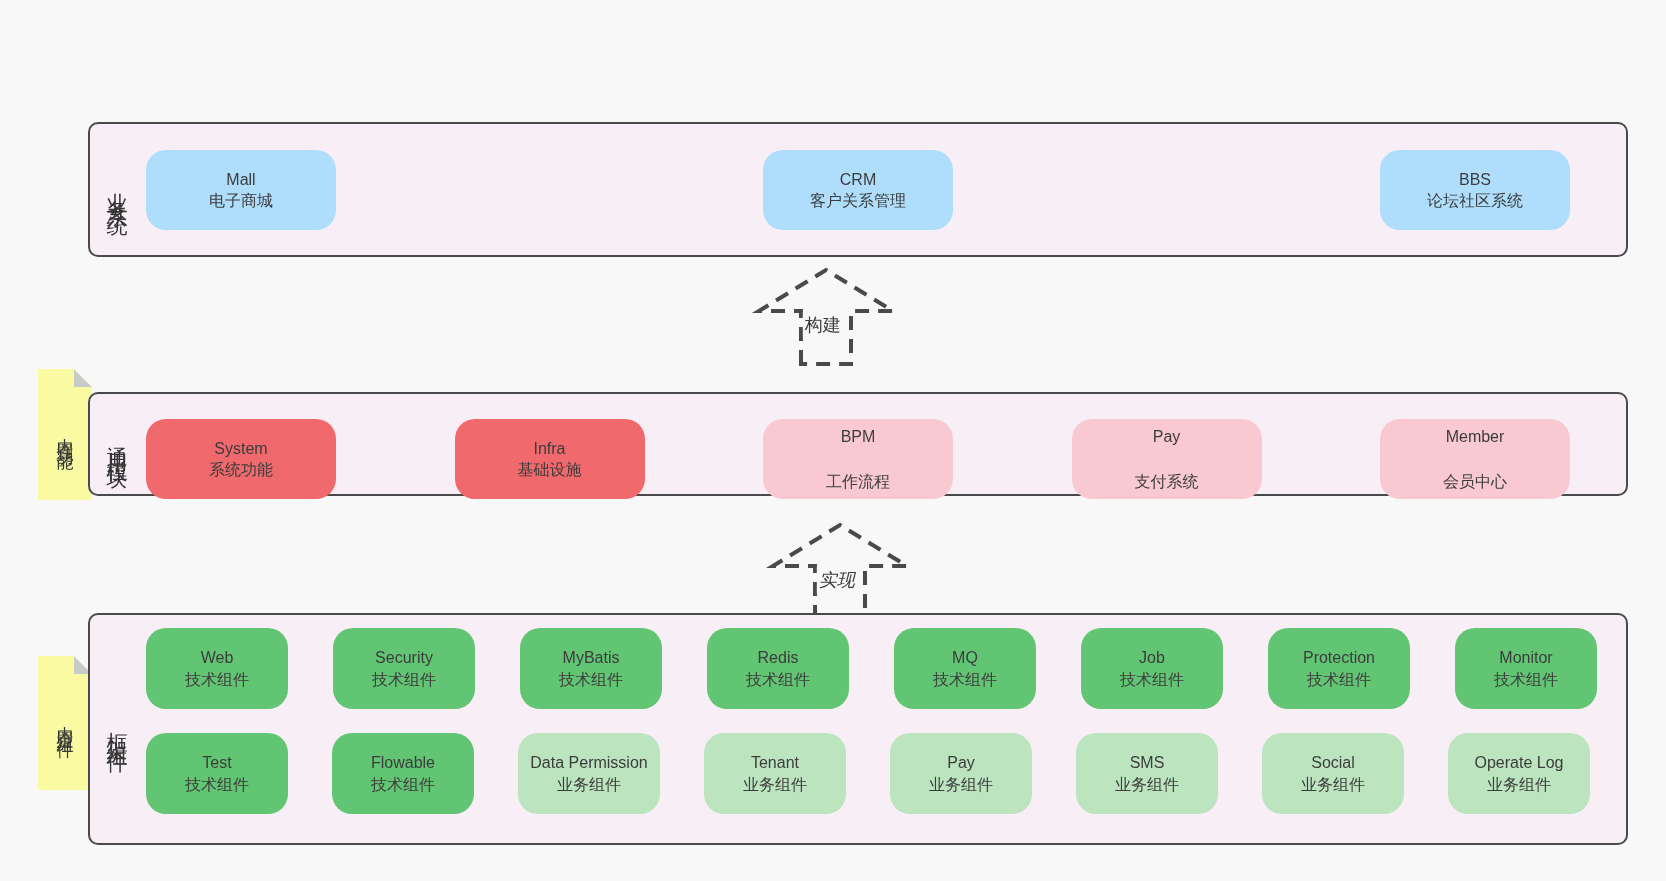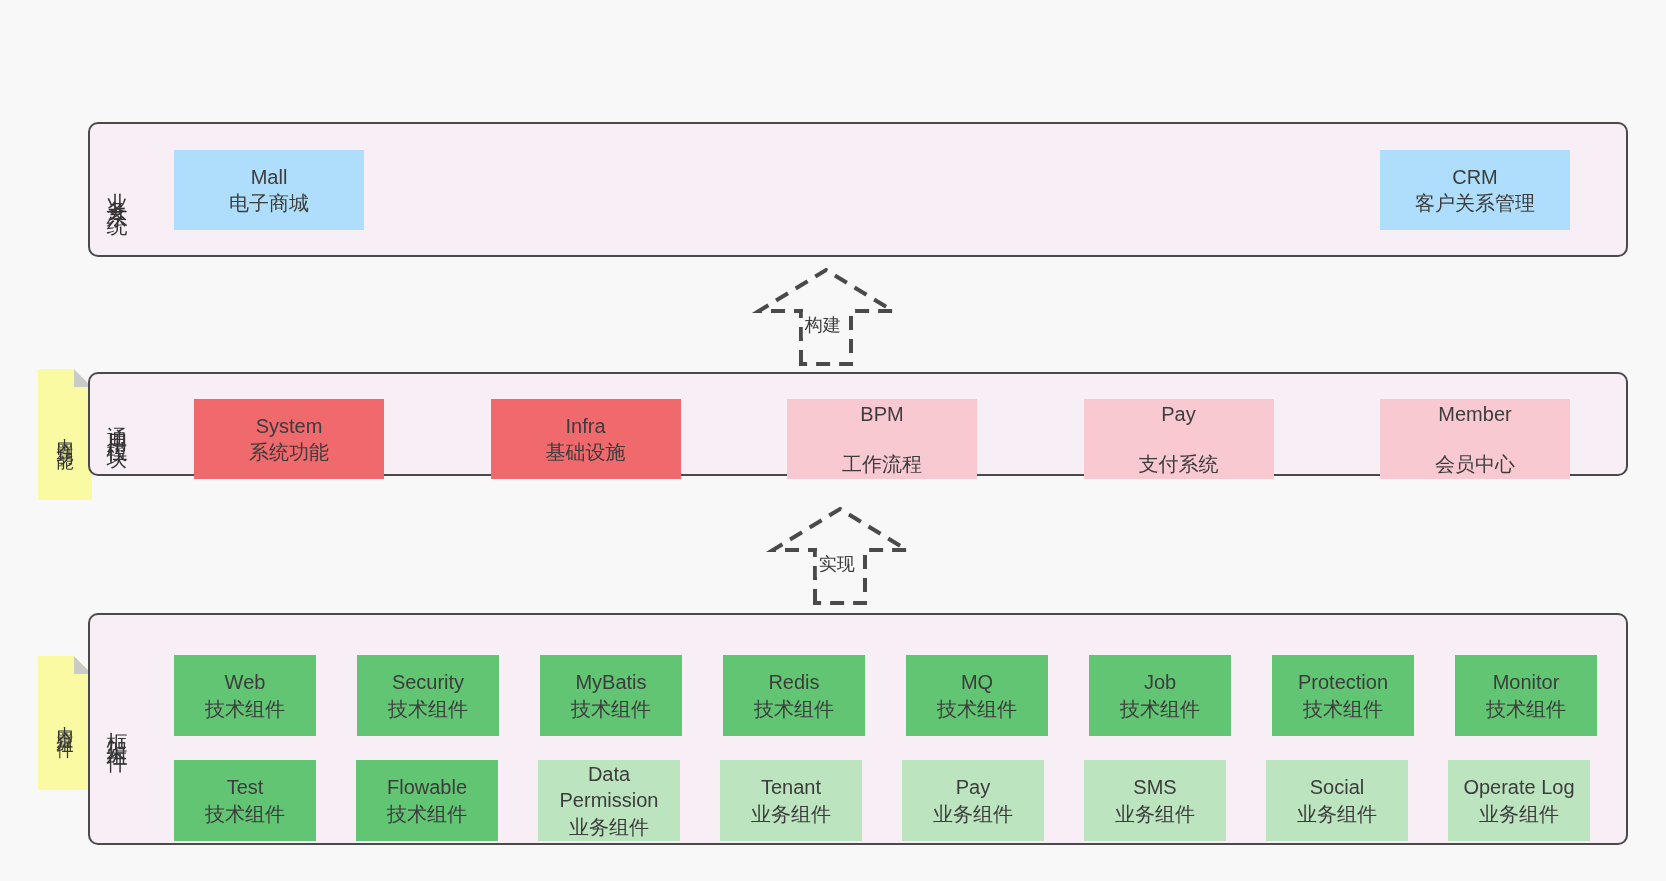--- a/index.html
+++ b/index.html
@@ -2,37 +2,37 @@
 <html><head>
 <meta charset="utf-8">
 <style>
   html,body{margin:0;padding:0;background:#f8f8f8;font-family:"Liberation Sans",sans-serif;}
   #canvas{position:relative;width:1666px;height:881px;background:#f8f8f8;overflow:hidden;}
 
   
   .layer{position:absolute;left:88px;width:1540px;background:#f8eef6;
          border:2px solid #4a4a4a;border-radius:10px;box-sizing:border-box;z-index:1;}
   .layer-1{top:122px;height:135px;}
-  .layer-2{top:372px;height:104px;padding-left:20px;}
+  .layer-2{top:392px;height:104px;}
   .layer-3{top:613px;height:232px;}
 
   .side-label{position:absolute;left:12px;top:0;height:100%;width:30px;
               display:flex;align-items:center;justify-content:center;
               writing-mode:vertical-lr;text-orientation:upright;
               font-size:21px;letter-spacing:7px;color:#333;}
 
   .row{display:flex;justify-content:space-between;box-sizing:border-box;}
   .layer-1 .row{padding:26px 56px 0 56px;}
   .layer-2 .row{padding:25px 56px 0 56px;}
-  .layer-3 .row1{padding:40px 29px 0 56px;}
+  .layer-3 .row1{padding:13px 29px 0 56px;}
   .layer-3 .row2{padding:24px 36px 0 56px;}
 
-  .box{height:80px;border-radius:0;display:flex;flex-direction:column;
+  .box{height:80px;border-radius:20px;display:flex;flex-direction:column;
        align-items:center;justify-content:center;text-align:center;
-       color:#3c3c3c;font-size:20px;line-height:1.32;box-sizing:border-box;padding:4px 6px;margin-left:28px;}
+       color:#3c3c3c;font-size:16px;line-height:1.32;box-sizing:border-box;padding:4px 6px;}
   .w-lg{flex:0 0 190px;}
   .w-sm{flex:0 0 142px;height:81px;}
   .blue{background:#aedefb;}
   .red{background:#f0696c;}
   .pink{background:#f9c9d2;gap:24px;}
   .green{background:#62c573;}
   .lightgreen{background:#bbe4bf;}
 
   
   .note{position:absolute;left:38px;width:54px;background:#f9faa2;z-index:0;
@@ -41,21 +41,21 @@
   .note-features{top:369px;height:131px;}
   .note-components{top:656px;height:134px;}
   .note-text{writing-mode:vertical-lr;text-orientation:upright;font-size:17px;
              letter-spacing:5px;color:#333;}
   .note-fold{position:absolute;top:0;right:0;width:18px;height:18px;background:#c9cbc8;
              clip-path:polygon(0 0,100% 100%,0 100%);}
 
   
   .arrow{position:absolute;width:150px;height:105px;z-index:1;text-align:right;}
   .arrow-1{left:751px;top:264px;}
-  .arrow-2{left:765px;top:503px;}
+  .arrow-2{left:765px;top:519px;font-style:italic;}
   .arrow svg{display:block;width:100%;height:100%;}
   .arrow-label{position:absolute;left:50%;top:48px;transform:translateX(-58%);
                background:#f8f8f8;font-size:18px;color:#3c3c3c;padding:1px 2px;white-space:nowrap;}
 </style>
 </head>
 <body>
 
 <div id="canvas">
 
   <div class="note note-features">
@@ -71,20 +71,24 @@
     <div class="side-label">业务系统</div>
     <div class="row">
       <div class="box blue w-lg">
         <span>Mall</span>
         <span>电子商城</span>
       </div>
       <div class="box blue w-lg">
         <span>CRM</span>
         <span>客户关系管理</span>
       </div>
+      <div class="box blue w-lg">
+        <span>BBS</span>
+        <span>论坛社区系统</span>
+      </div>
     </div>
   </div>
 
   <div class="arrow arrow-1">
     <svg viewBox="0 0 150 105">
       <path d="M50,100 L50,47 L8,47 L75,6 L142,47 L100,47 L100,100 Z" fill="none" stroke="#4a4a4a" stroke-width="4" stroke-dasharray="14 9"></path>
     </svg>
     <span class="arrow-label">构建</span>
   </div>
 

